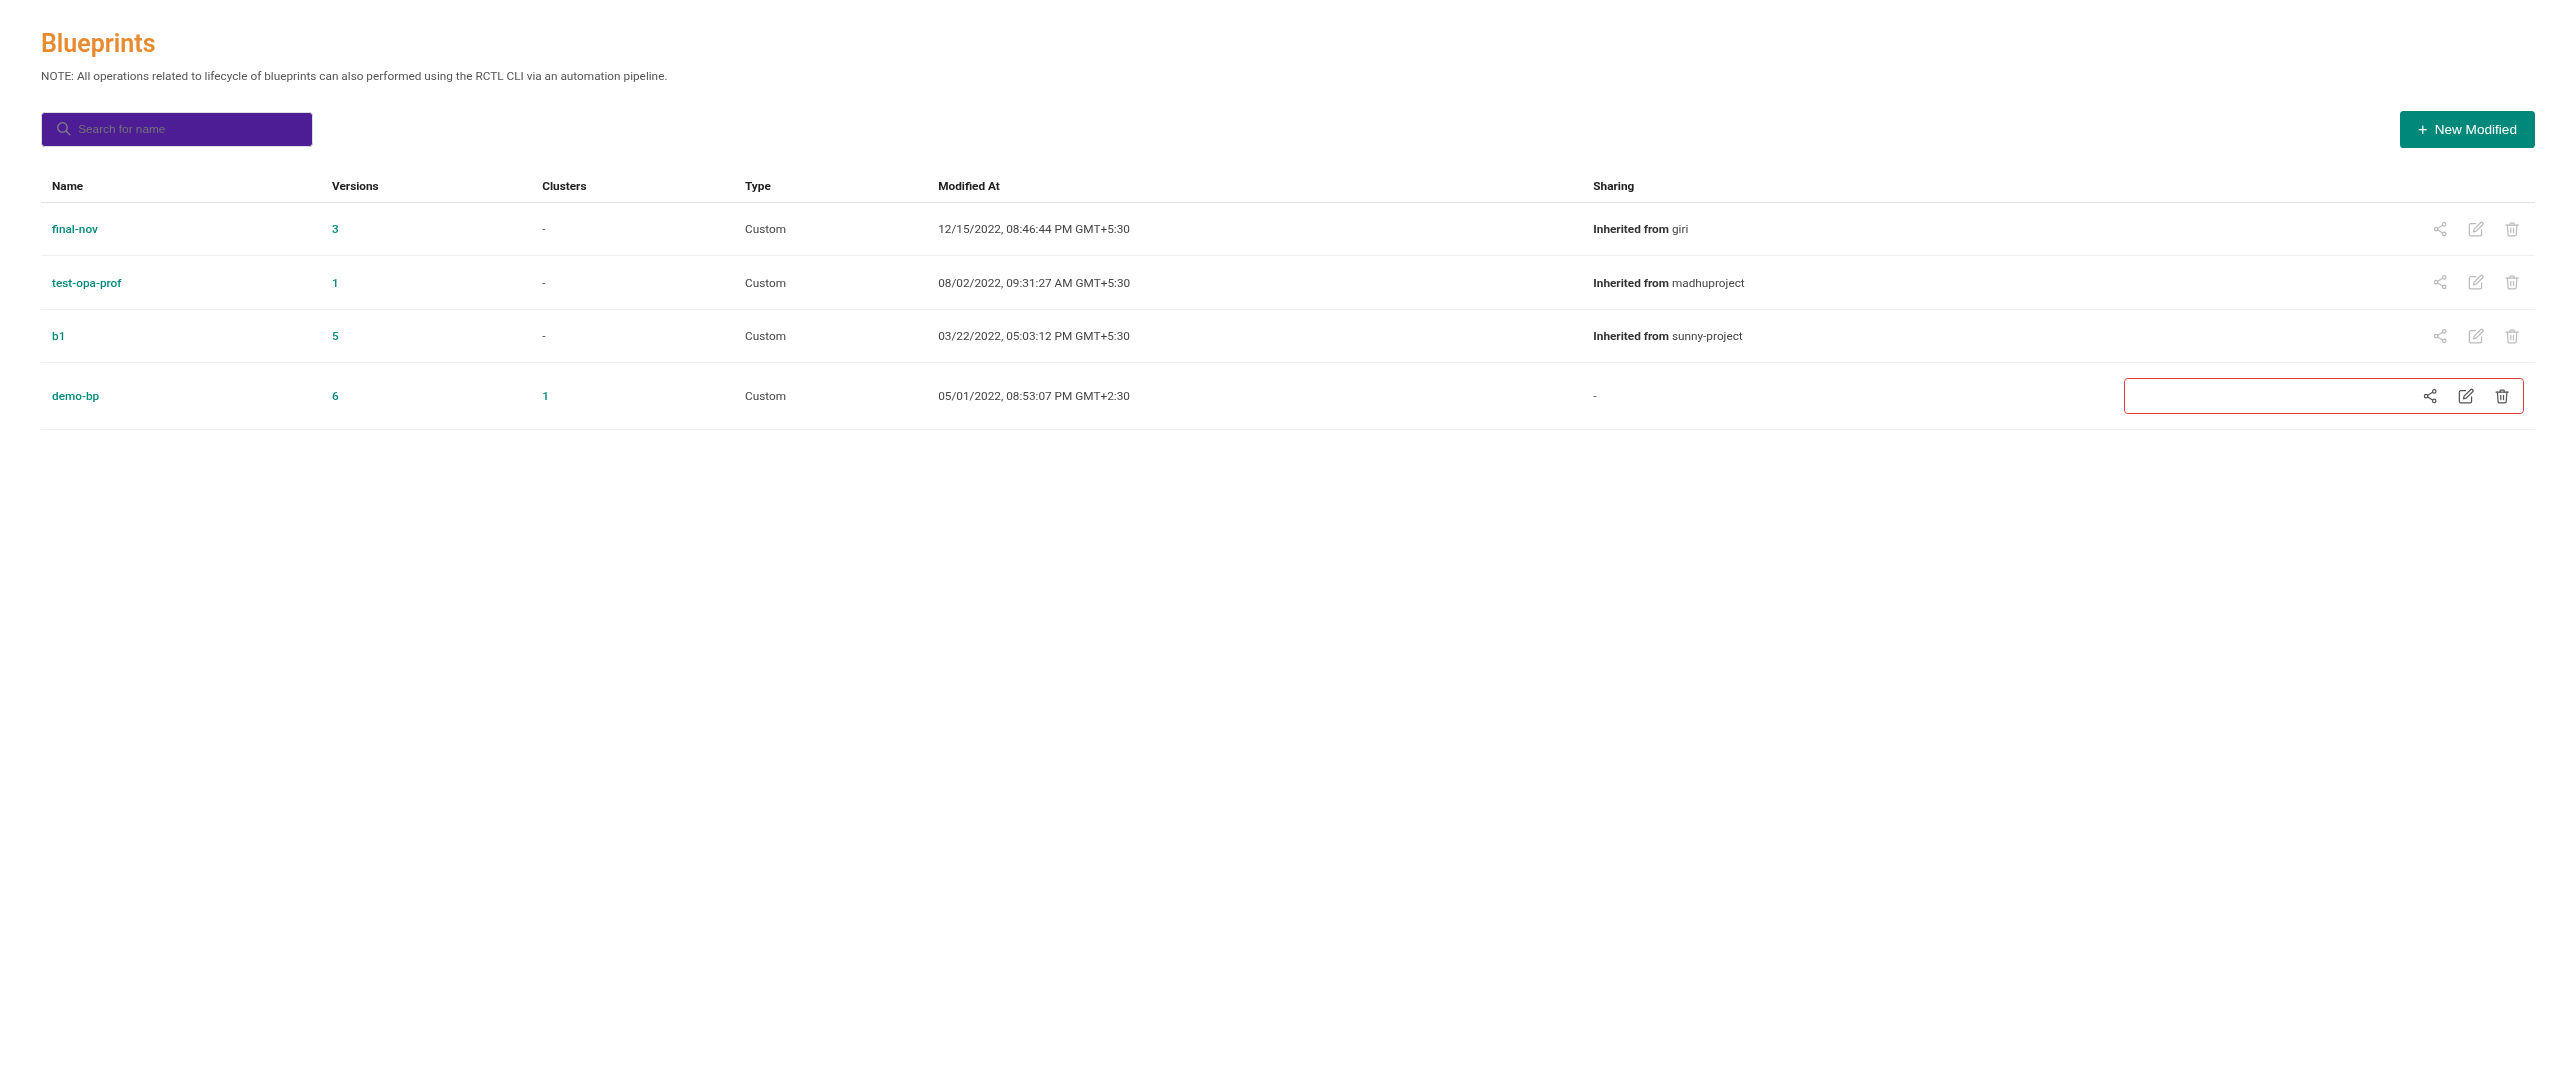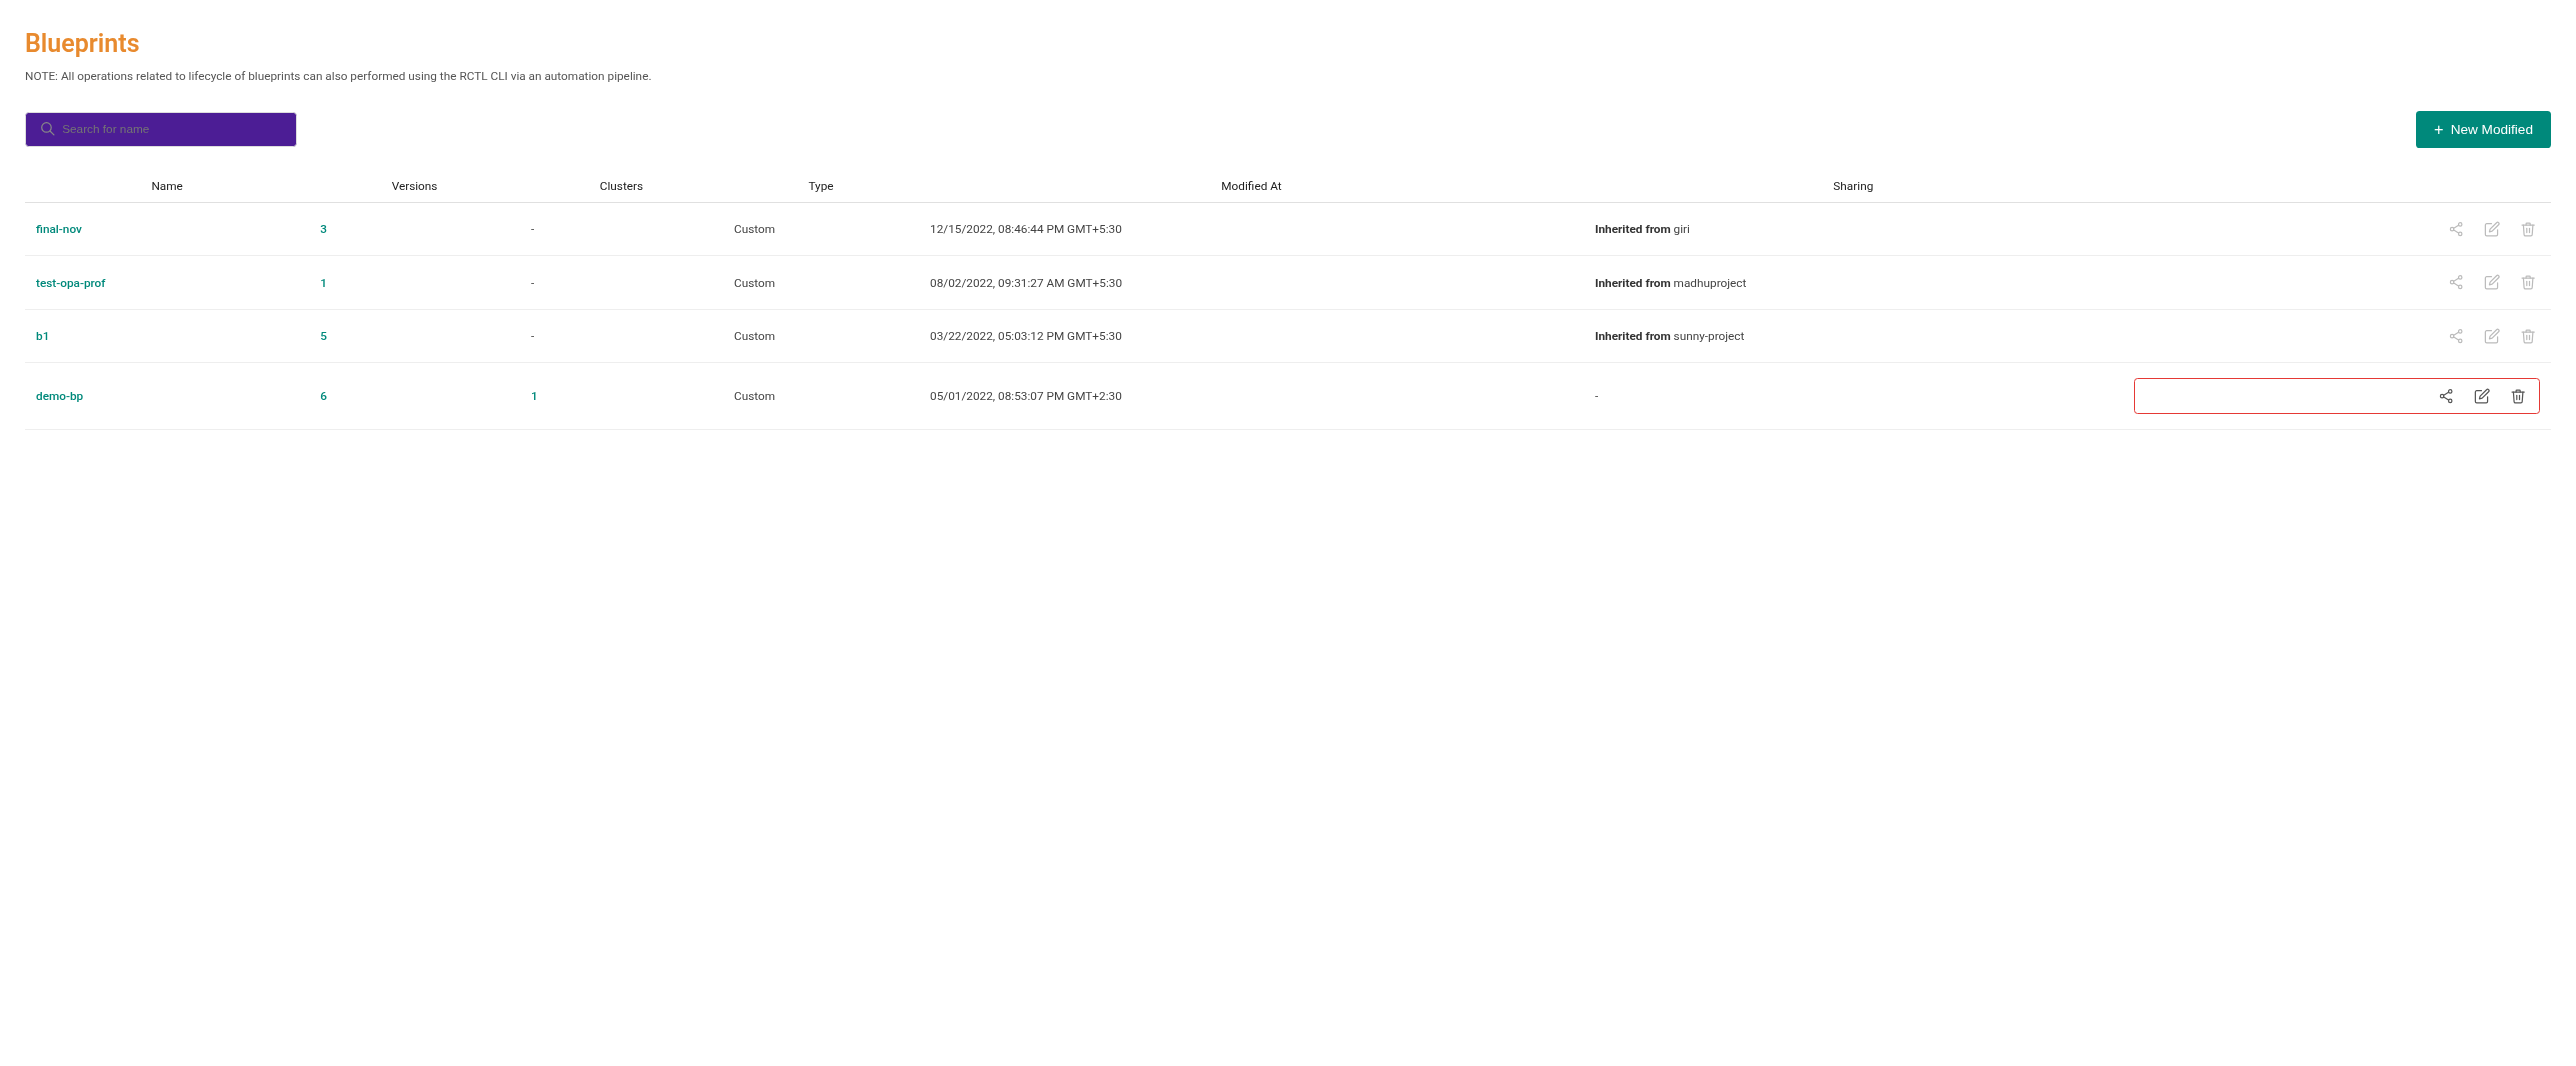--- a/index.html
+++ b/index.html
@@ -5,21 +5,21 @@
     * { box-sizing: border-box; margin: 0; padding: 0; }
     body {
       font-family: -apple-system, BlinkMacSystemFont, 'Segoe UI', Roboto, sans-serif;
       background: #f5f5f5;
       color: #333;
       font-size: 12.7px;
     }
     .page {
       background: #fff;
       min-height: 100vh;
-      padding: 29px 25px;
+      padding: 29px 41px;
     }
     .page-title {
       font-size: 25px;
       font-weight: 600;
       color: #e88a2e;
       margin-bottom: 9px;
     }
     .page-subtitle {
       font-size: 11.8px;
       color: #555;
@@ -90,22 +90,22 @@
     }
     .new-blueprint-btn .plus {
       font-size: 16.3px;
       font-weight: 300;
     }
     table {
       width: 100%;
       border-collapse: collapse;
     }
     thead tr th {
-      text-align: center;
-      font-weight: 400;
+      text-align: left;
+      font-weight: 700;
       font-size: 11.8px;
       color: #222;
       padding: 9px 11px;
       border-bottom: 0.9px solid #e0e0e0;
     }
     tbody tr {
       border-bottom: 0.9px solid #eee;
     }
     tbody tr td {
       padding: 14.5px 11px;

